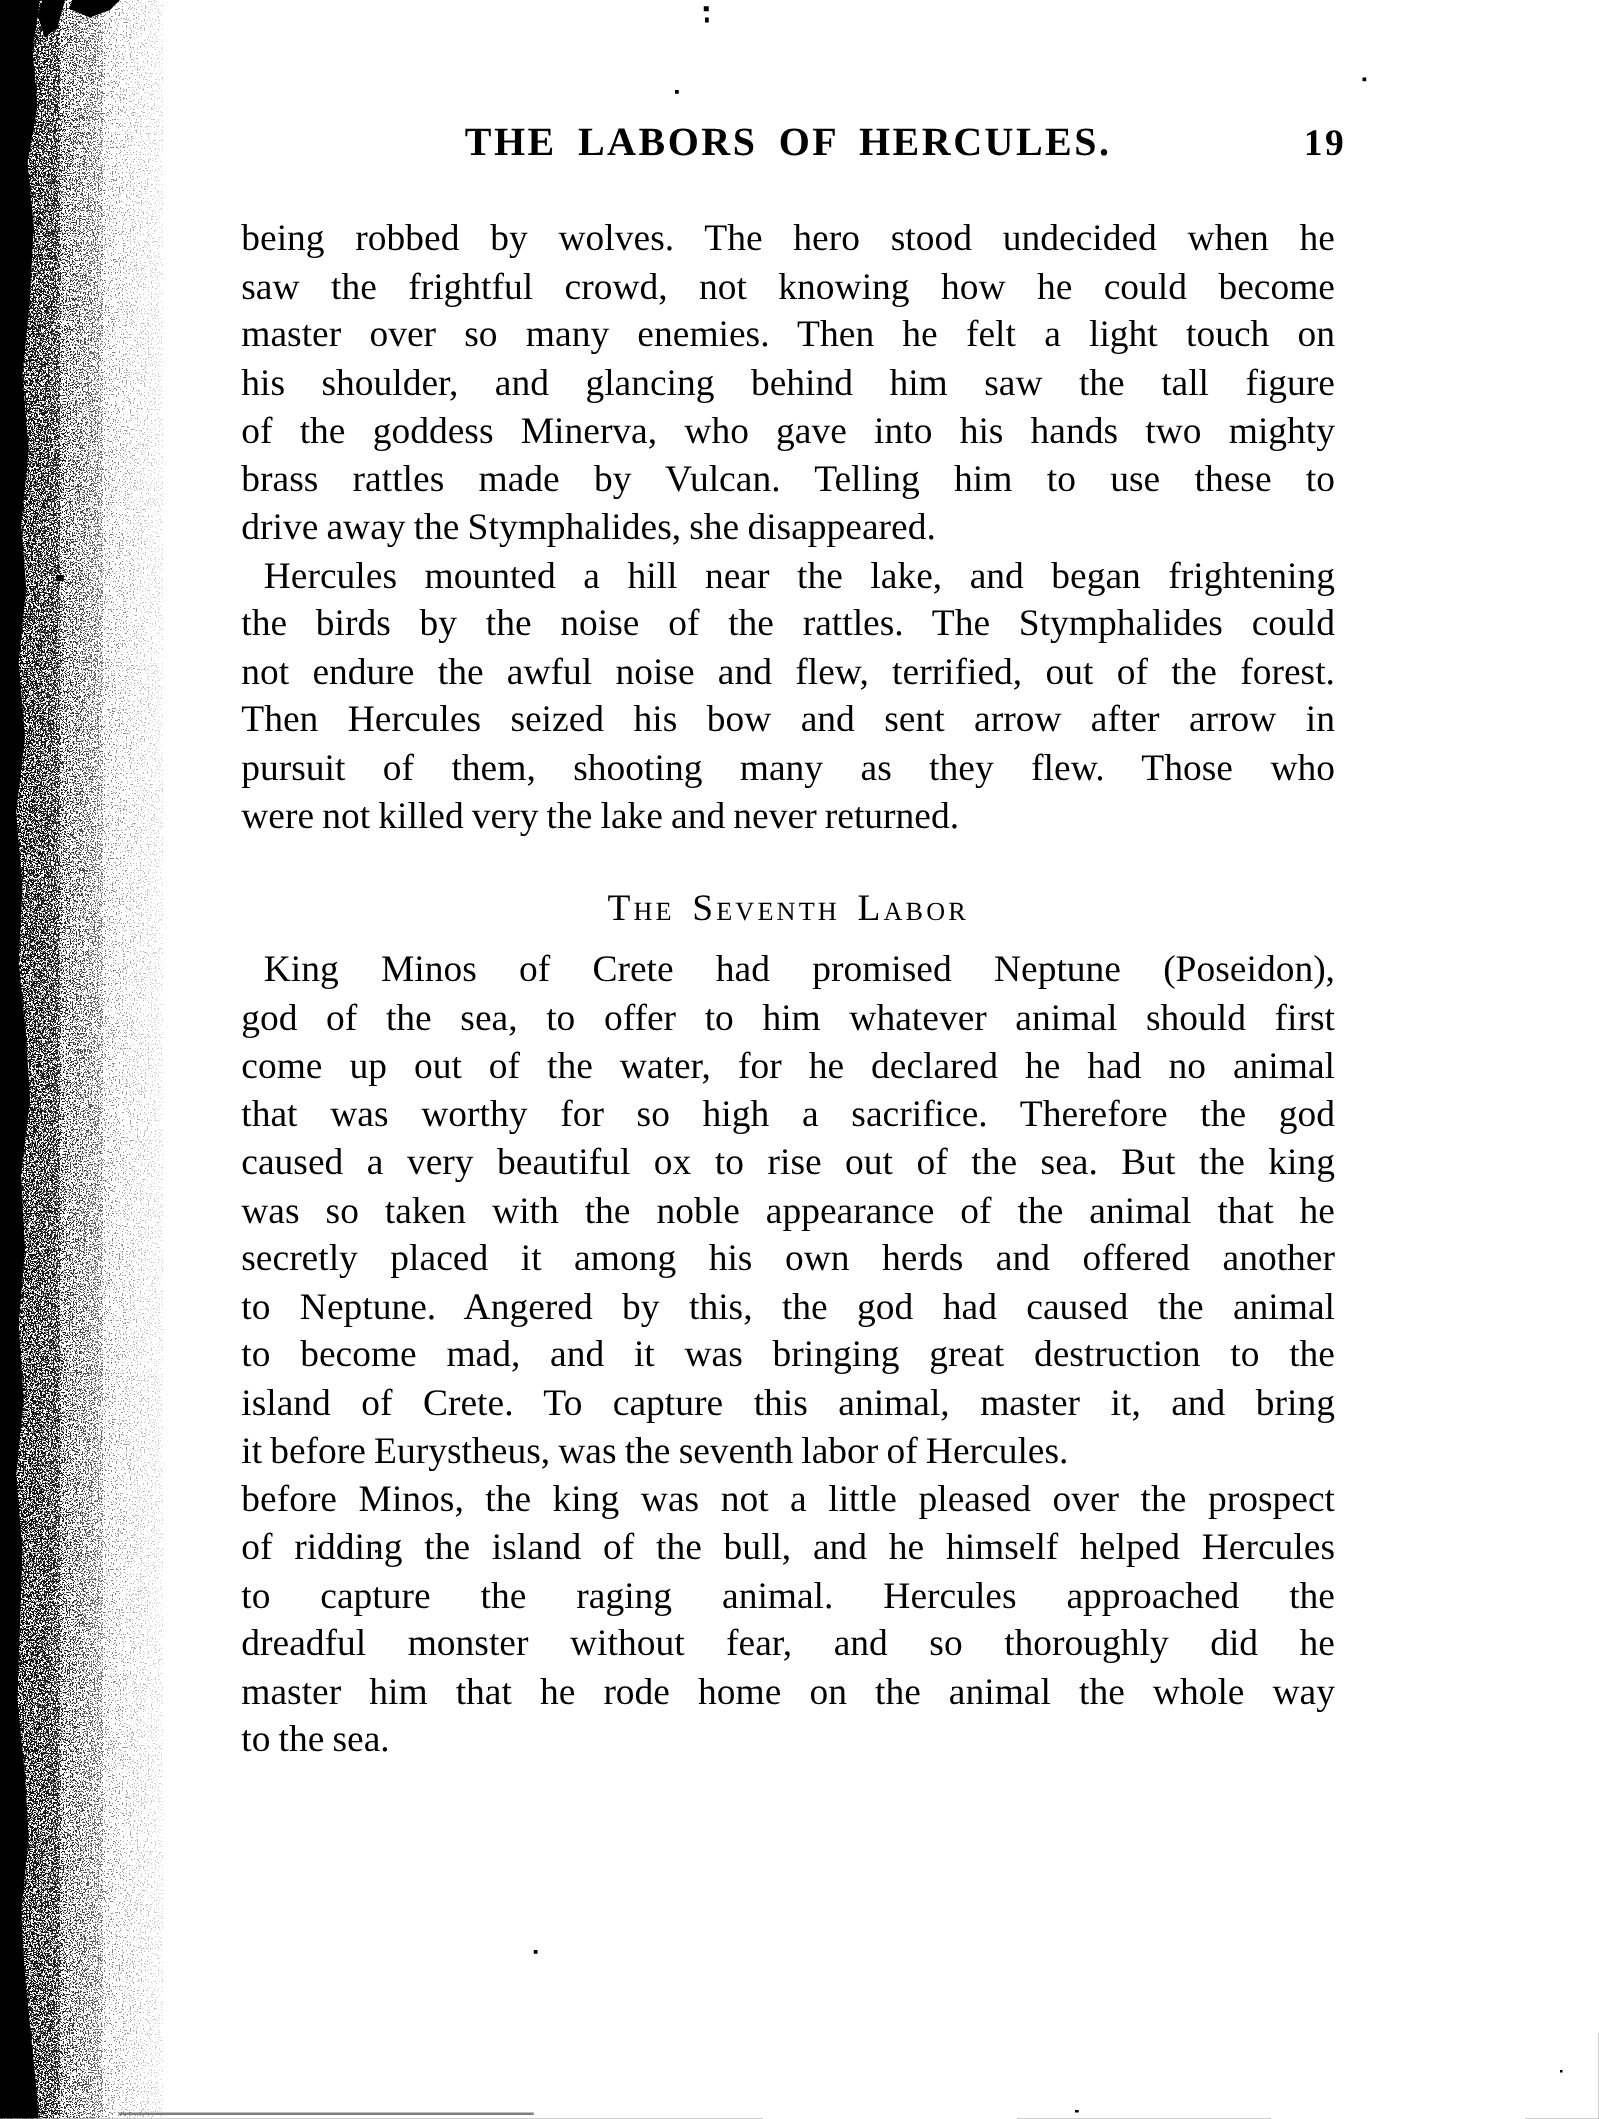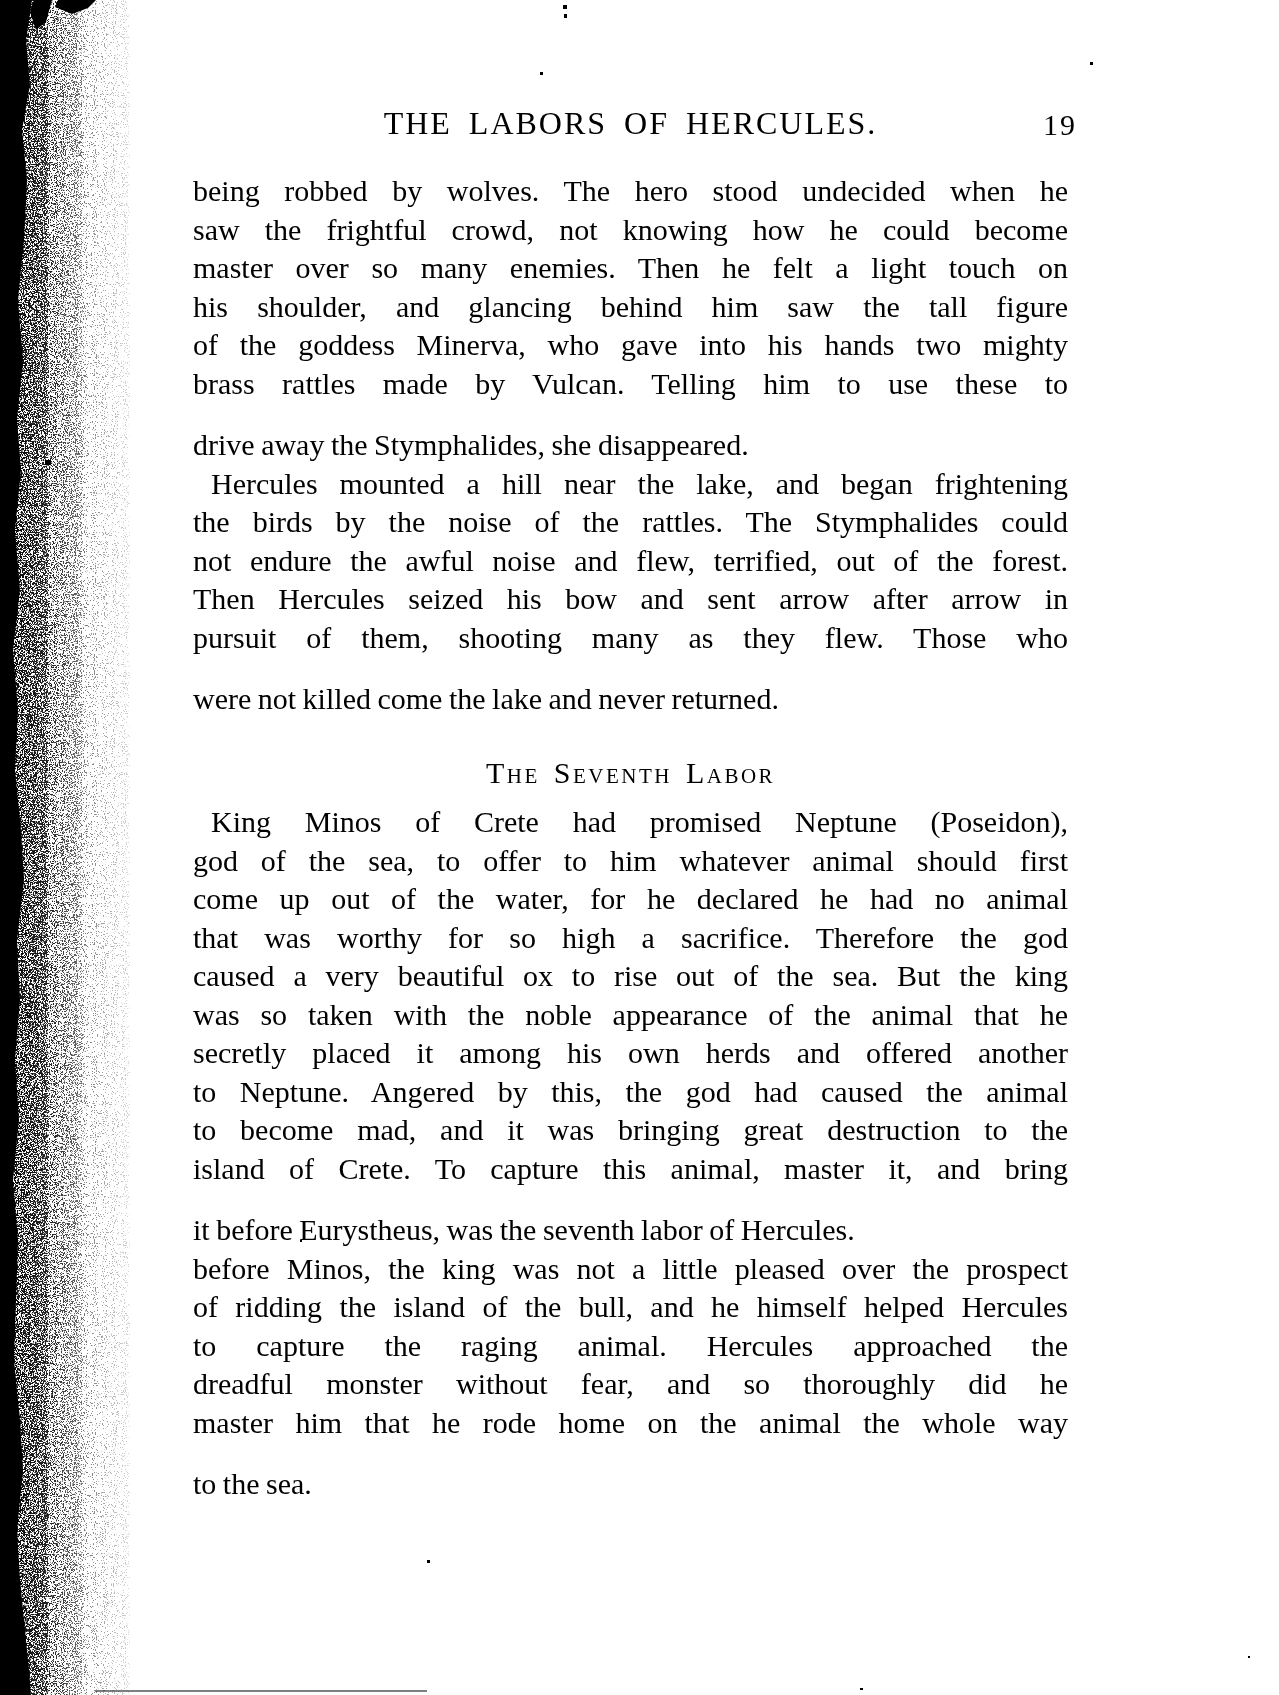--- a/index.html
+++ b/index.html
@@ -8,22 +8,23 @@
     width: 1279px;
     height: 1695px;
     background: #ffffff;
     overflow: hidden;
     color: #000;
     font-family: "Liberation Serif", "DejaVu Serif", serif;
   }
   
   .header {
     position: absolute;
-    left: 193px; top: 103px; width: 875px;
+    left: 193px; top: 93px; width: 875px;
     height: 44px;
+    font-weight: bold;
   }
   .title {
     text-align: center;
     font-size: 32px;
     line-height: 40px;
     letter-spacing: 2px;
     word-spacing: 7px;
     white-space: nowrap;
   }
   .pageno {
@@ -39,21 +40,21 @@
     position: absolute;
     left: 193px; top: 172px; width: 875px;
     font-size: 30px;
     line-height: 38.5px;
     word-spacing: -1px;
   }
   .line {
     text-align: justify;
     text-align-last: justify;
   }
-  .line.last { text-align-last: left; margin-top: 23px; }
+  .line.last { text-align-last: left; }
   .line.indent { text-indent: 18px; }
   .heading {
     text-align: center;
     font-variant: small-caps;
     font-size: 30px;
     letter-spacing: 2.5px;
     word-spacing: 4px;
     margin-top: 35px;
     margin-bottom: 11px;
   }
@@ -143,21 +144,21 @@
       <div class="line">master over so many enemies.  Then he felt a light touch on</div>
       <div class="line">his shoulder, and glancing behind him saw the tall figure</div>
       <div class="line">of the goddess Minerva, who gave into his hands two mighty</div>
       <div class="line">brass rattles made by Vulcan.  Telling him to use these to</div>
       <div class="line last">drive away the Stymphalides, she disappeared.</div>
       <div class="line indent">Hercules mounted a hill near the lake, and began frightening</div>
       <div class="line">the birds by the noise of the rattles.  The Stymphalides could</div>
       <div class="line">not endure the awful noise and flew, terrified, out of the forest.</div>
       <div class="line">Then Hercules seized his bow and sent arrow after arrow in</div>
       <div class="line">pursuit of them, shooting many as they flew.  Those who</div>
-      <div class="line last">were not killed come the lake and never returned.</div>
+      <div class="line last">were not killed very the lake and never returned.</div>
       <div class="heading">The Seventh Labor</div>
       <div class="line indent">King Minos of Crete had promised Neptune (Poseidon),</div>
       <div class="line">god of the sea, to offer to him whatever animal should first</div>
       <div class="line">come up out of the water, for he declared he had no animal</div>
       <div class="line">that was worthy for so high a sacrifice.  Therefore the god</div>
       <div class="line">caused a very beautiful ox to rise out of the sea.  But the king</div>
       <div class="line">was so taken with the noble appearance of the animal that he</div>
       <div class="line">secretly placed it among his own herds and offered another</div>
       <div class="line">to Neptune.  Angered by this, the god had caused the animal</div>
       <div class="line">to become mad, and it was bringing great destruction to the</div>

